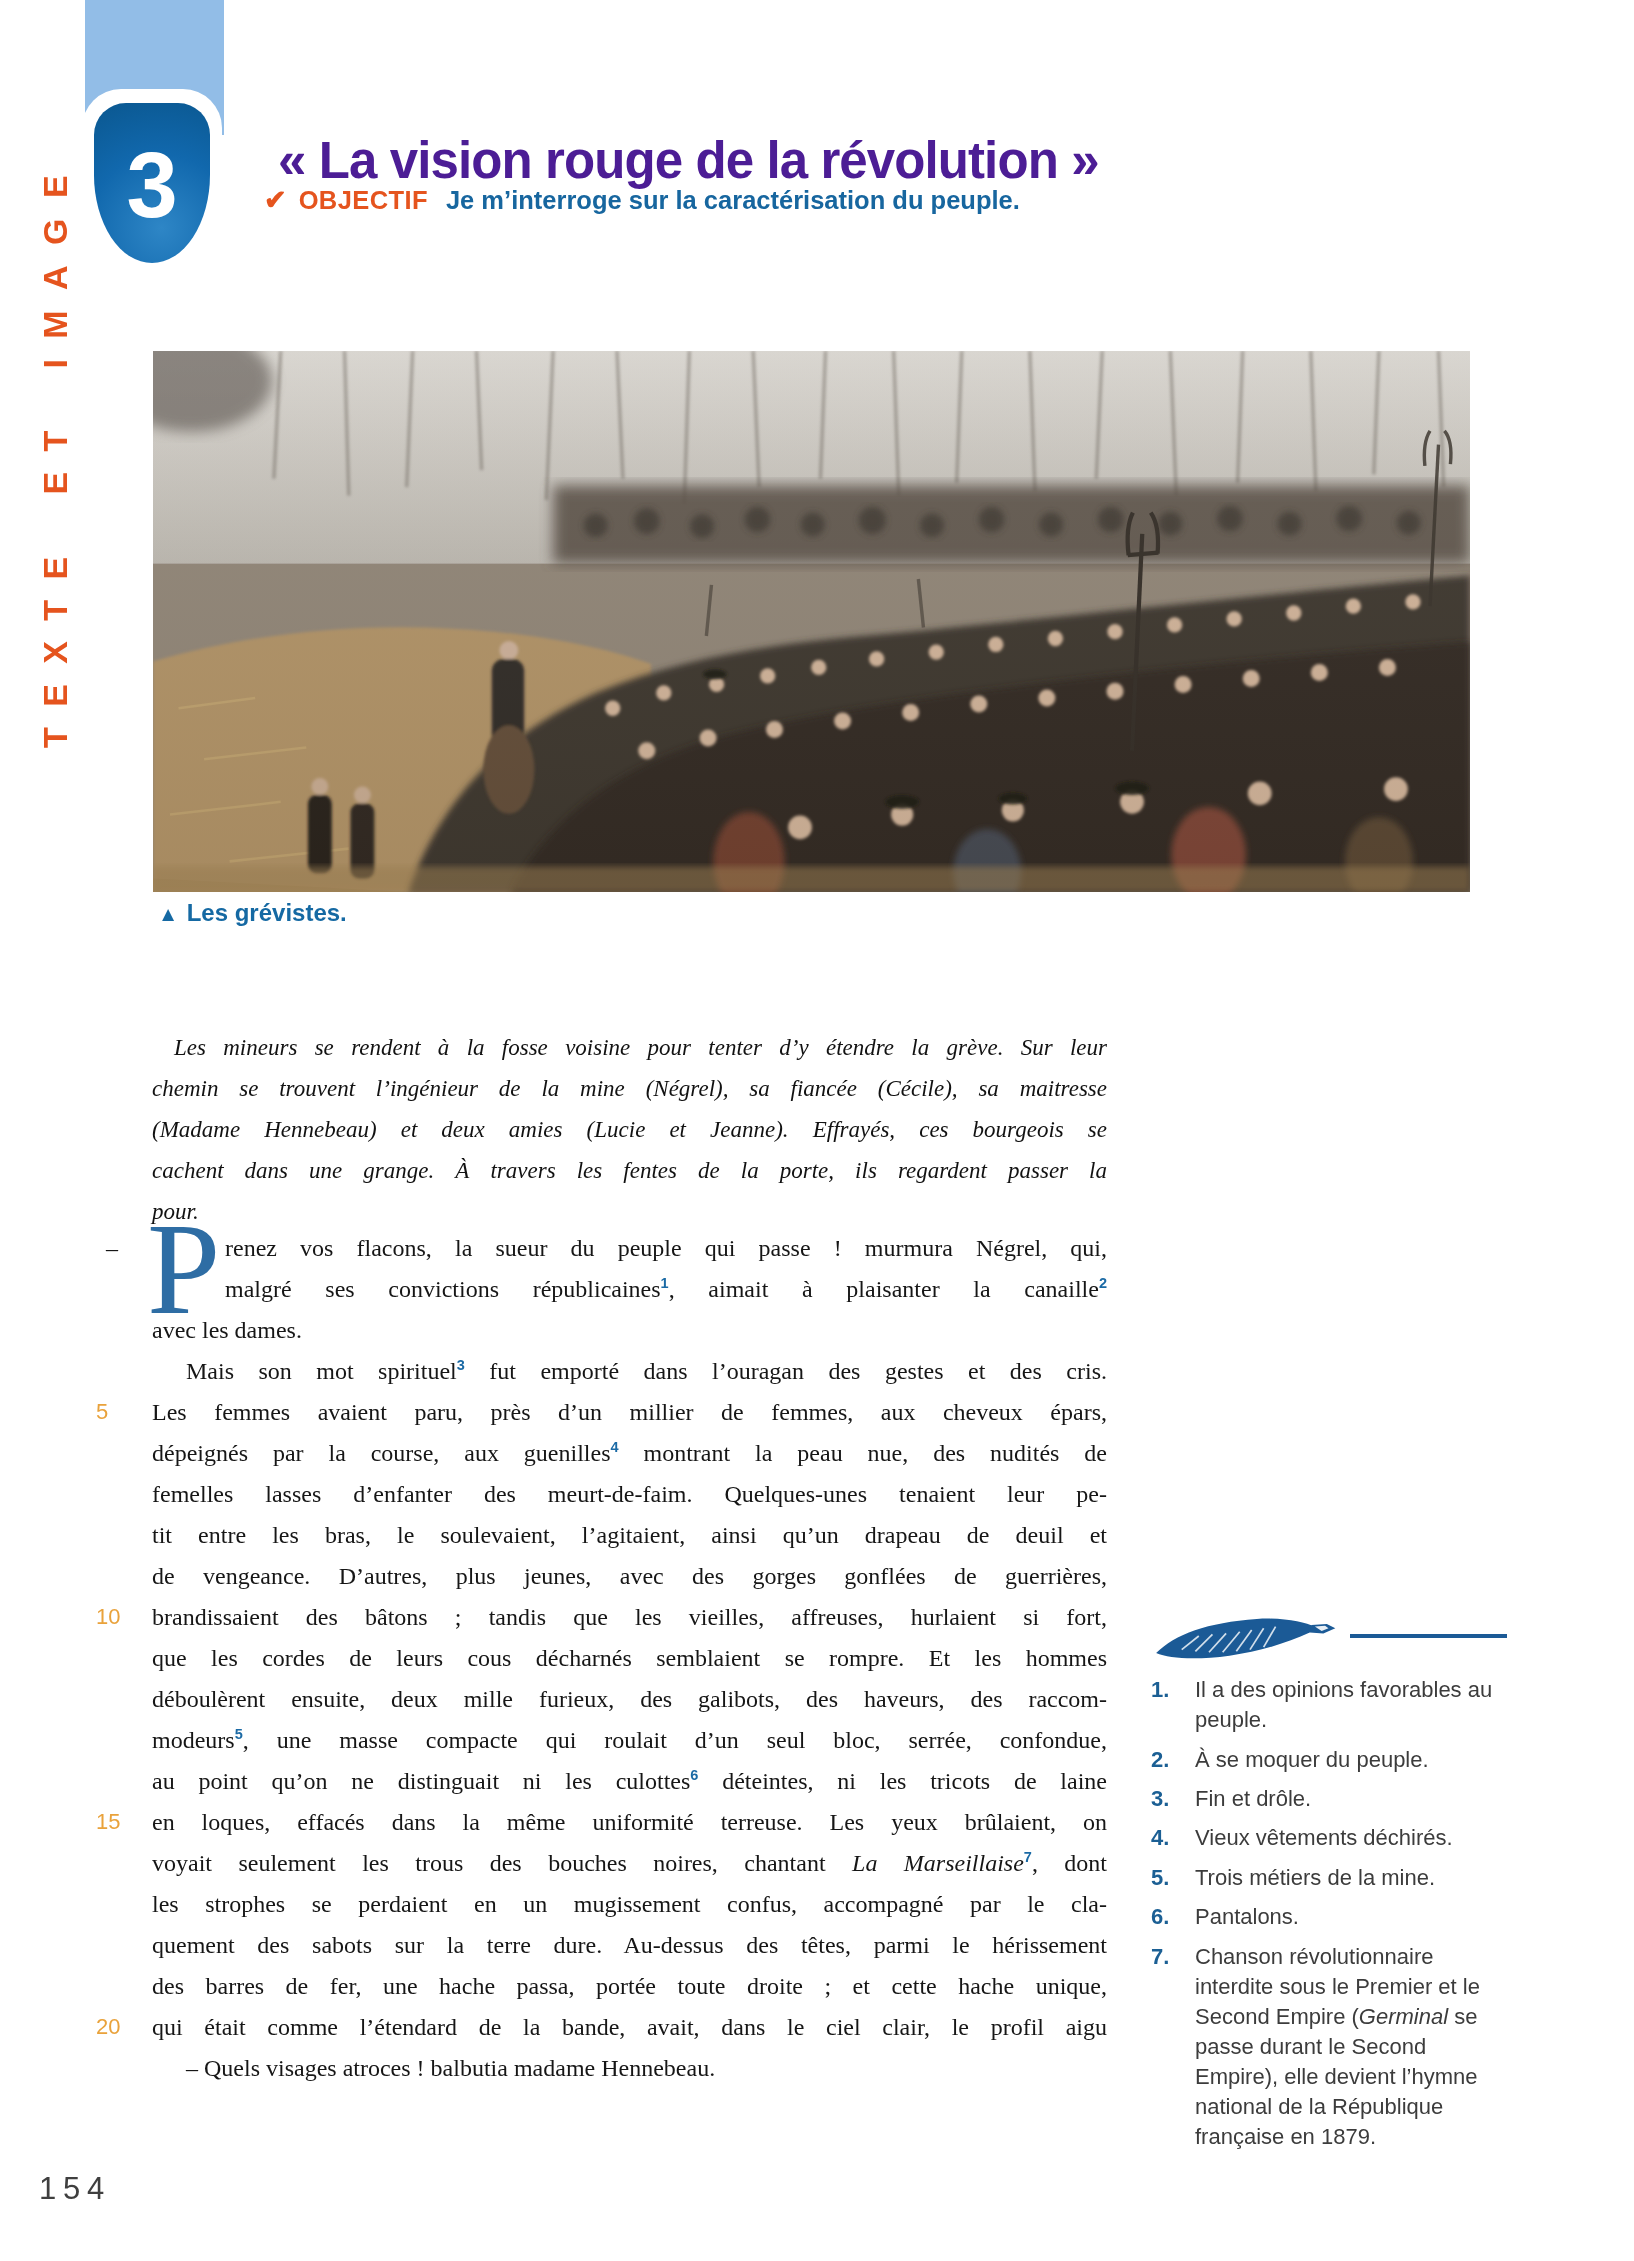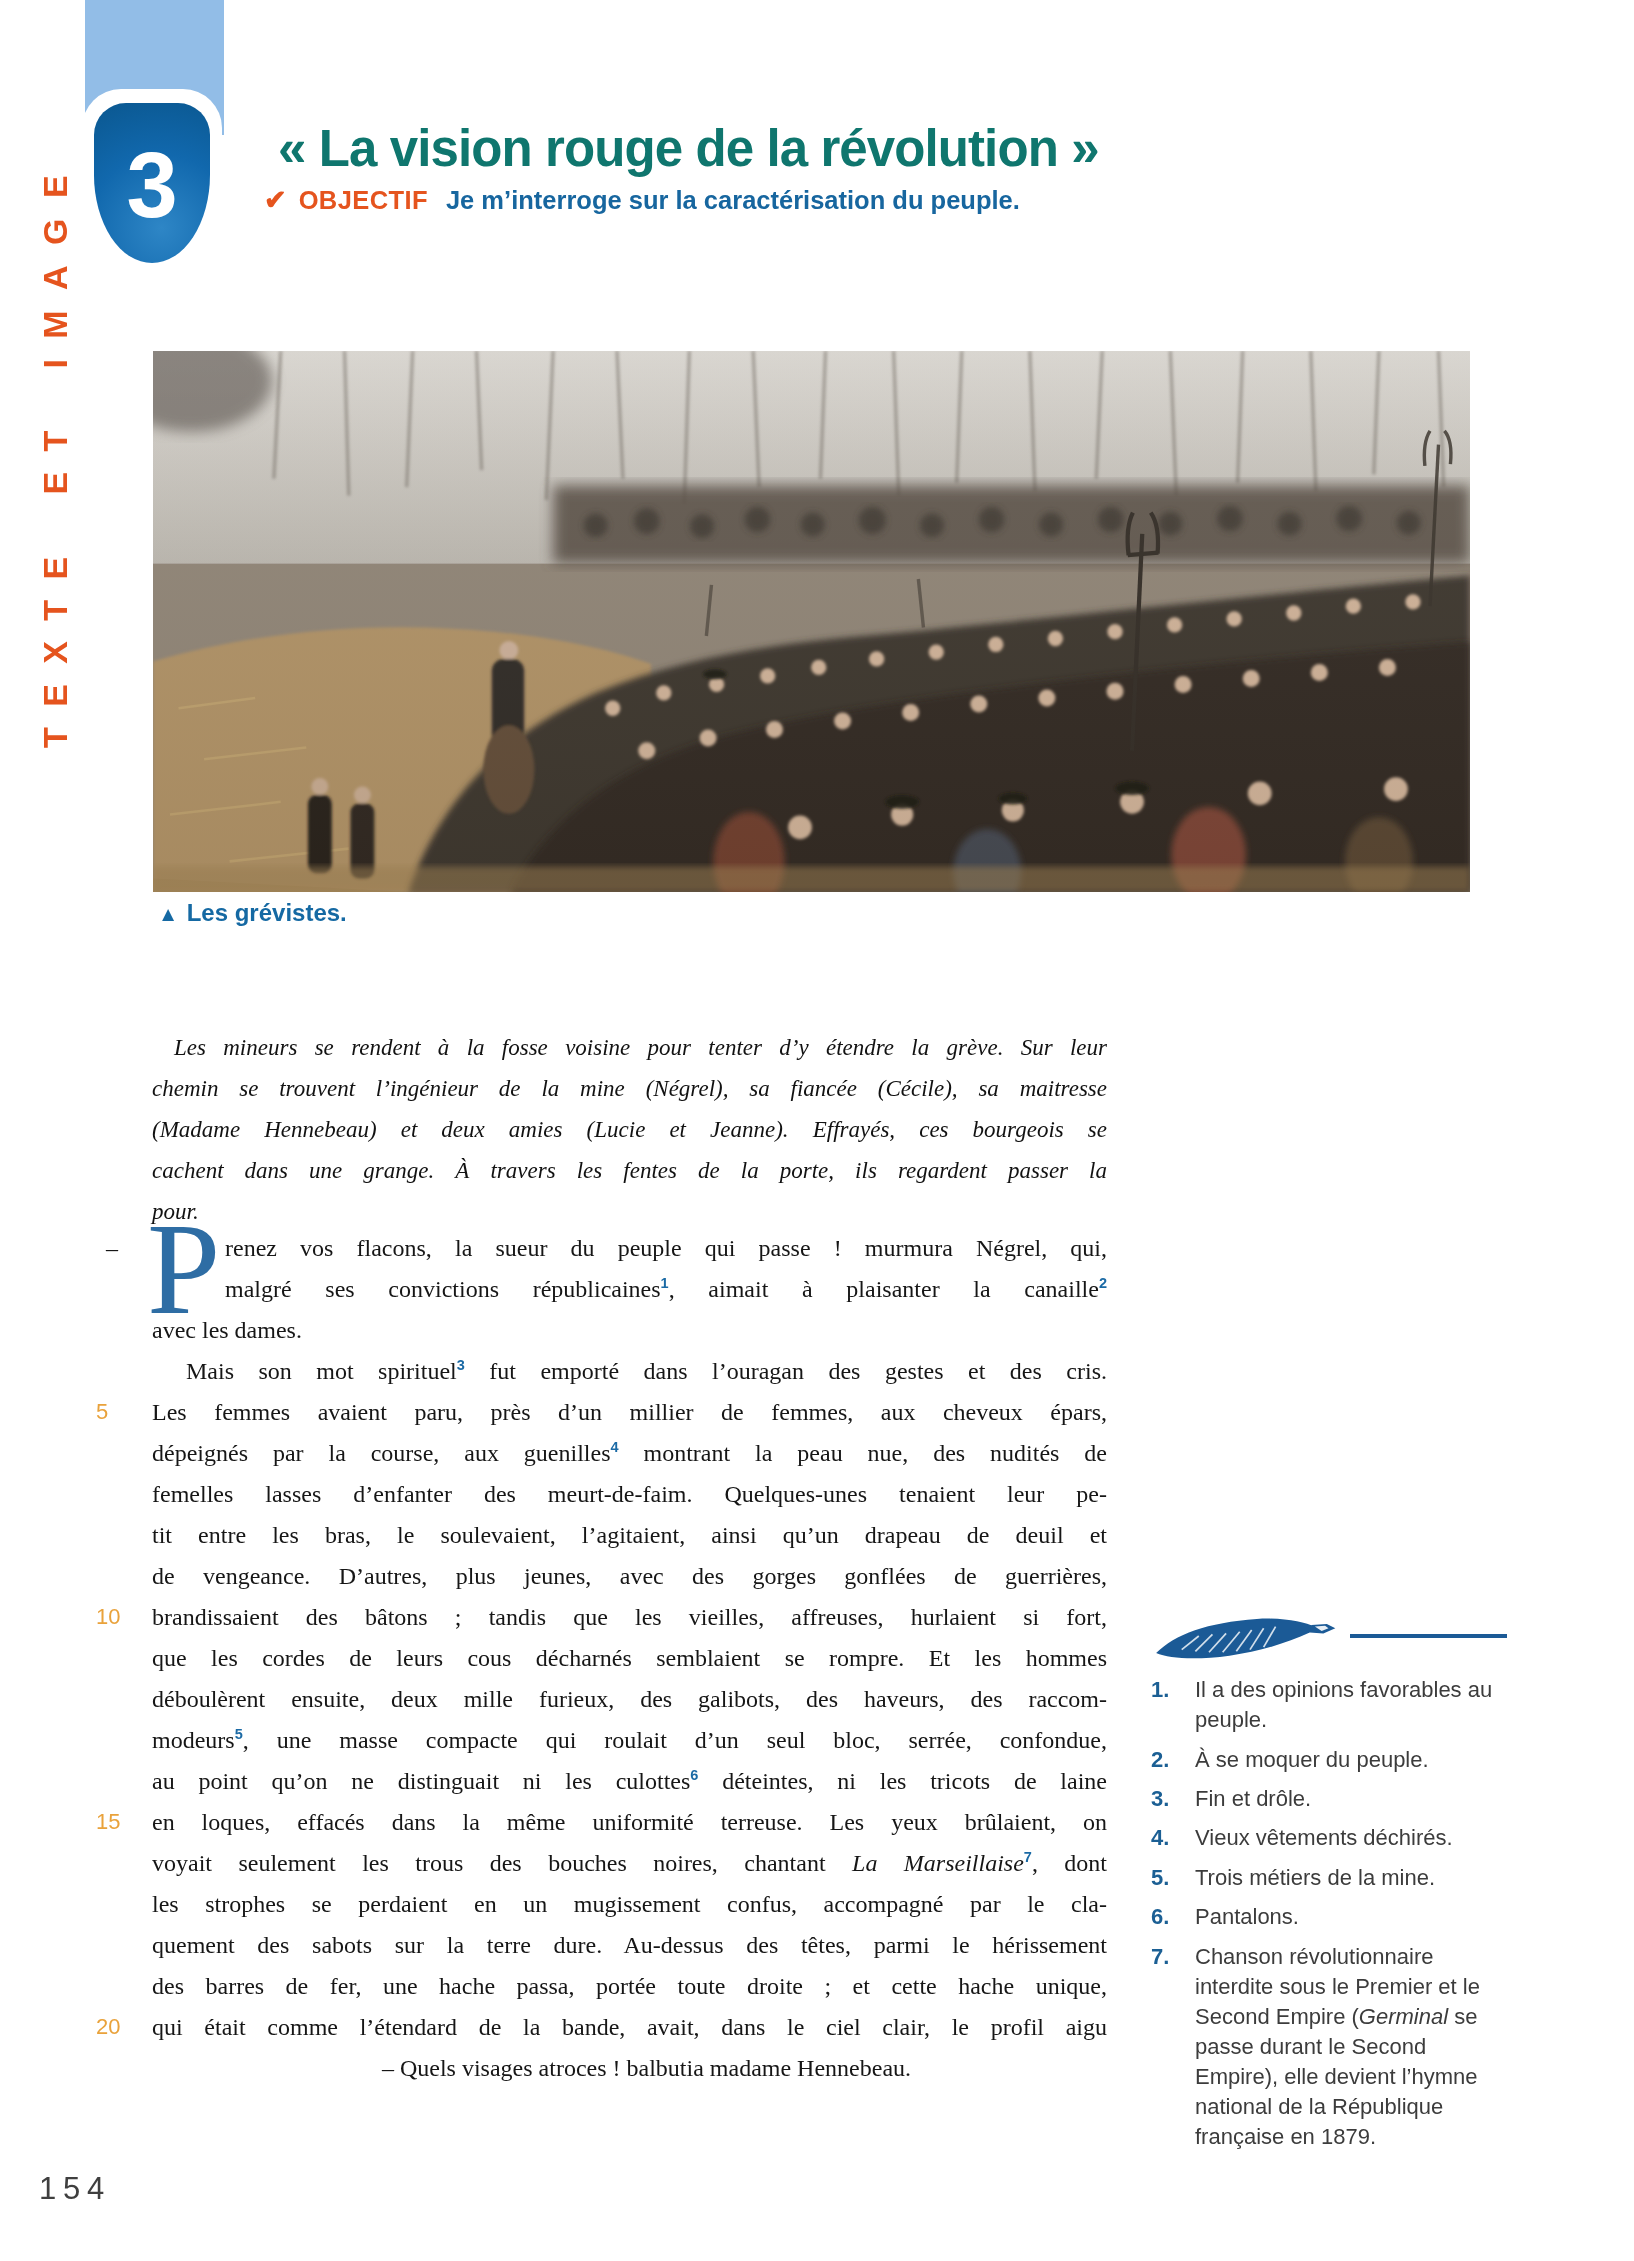--- a/index.html
+++ b/index.html
@@ -14,21 +14,21 @@
 
   
   .band{position:absolute;left:85px;top:0;width:139px;height:135px;background:#92bde7;}
   .badge{position:absolute;left:82px;top:89px;width:140px;height:184px;background:#ffffff;
          border-radius:39px 39px 50% 50% / 39px 39px 55% 55%;}
   .badge-inner{position:absolute;left:12px;top:13.6px;right:12px;bottom:10.2px;
          border-radius:32px 32px 50% 50% / 32px 32px 55% 55%;
          background:radial-gradient(circle at 58% 78%, #2e86c6 0%, #1168ad 52%, #0a578f 100%);
          display:flex;align-items:center;justify-content:center;}
   .badge-num{color:#ffffff;font:bold 92px/1 "Liberation Sans",sans-serif;margin-top:5.1px;}
-  .title{position:absolute;left:278px;top:87px;color:#0f766e;
+  .title{position:absolute;left:278px;top:99px;color:#4c1d95;
          font:bold 51px/1.1 "Liberation Sans",sans-serif;letter-spacing:-0.9px;white-space:nowrap;}
   .objective{position:absolute;left:264px;top:184px;display:flex;align-items:baseline;gap:12px;white-space:nowrap;}
   .obj-check{color:#e5541e;font-size:27px;font-weight:bold;}
   .obj-label{color:#e5541e;font:bold 25.5px "Liberation Sans",sans-serif;letter-spacing:0.4px;}
   .obj-text{color:#17669f;font:600 25.5px "Liberation Sans",sans-serif;margin-left:6px;}
 
   
   .photo{position:absolute;left:153px;top:351px;width:1317px;height:541px;background:#b9b4ac;}
   .photo svg{display:block;width:100%;height:100%;}
   .caption{position:absolute;left:158px;top:899px;color:#1569a3;
@@ -40,21 +40,21 @@
          font:italic 23px/41px "Liberation Serif",serif;color:#121212;margin-top:48px;}
   .intro .tline.j{text-align:justify;text-align-last:justify;}
   .intro .tline.ind{text-indent:22px;}
 
   
   .bodytext{position:absolute;left:152px;top:1228px;width:955px;
             font:24px/41px "Liberation Serif",serif;color:#161616;}
   .tline{position:relative;height:41px;}
   .bodytext .tline.j{text-align:justify;text-align-last:justify;}
   .bodytext .tline.dc{padding-left:73px;}
-  .bodytext .tline.ind{text-indent:34px;text-align:center;}
+  .bodytext .tline.ind{text-indent:34px;}
   .lnum{position:absolute;left:-56px;top:6.8px;width:37px;text-align:right;
         color:#e9a23b;font:22px "Liberation Sans",sans-serif;line-height:1.2;}
   .dropcap{position:absolute;left:-5.1px;top:-25.5px;color:#2e6da4;
            font:132px/1 "Liberation Serif",serif;}
   .lead-dash{position:absolute;left:-46px;top:0;color:#161616;}
   .fnref{color:#1b6aa5;font:bold 14.5px "Liberation Sans",sans-serif;vertical-align:super;line-height:0;}
 
   
   .footnotes{position:absolute;left:1151px;top:1612px;width:356px;
              font:22px/30px "Liberation Sans",sans-serif;color:#3c3c3c;}

